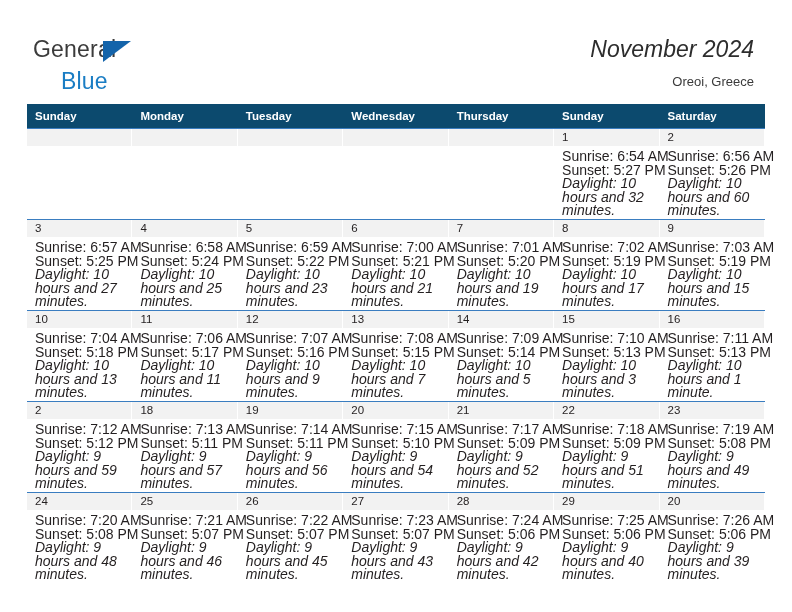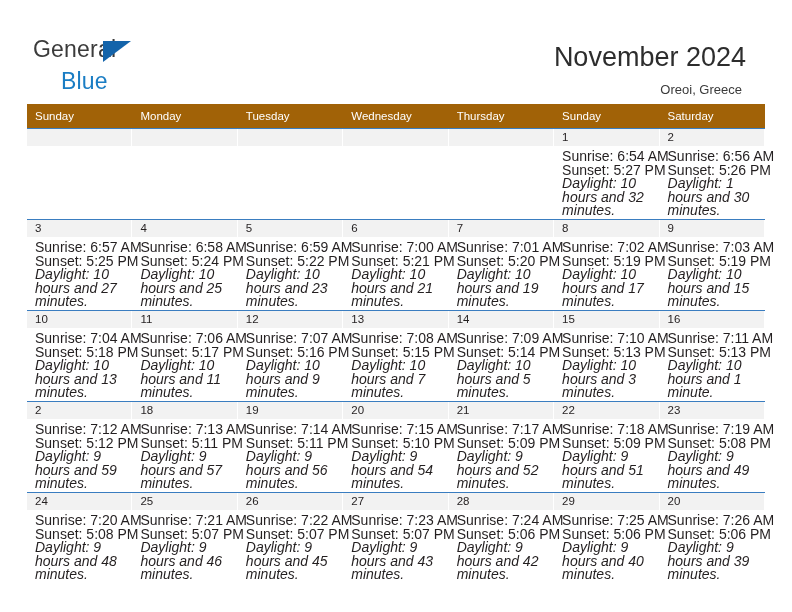--- a/index.html
+++ b/index.html
@@ -64,48 +64,49 @@
     margin-top: 7px;
   }
 
   .title-wrap {
     position: absolute;
     right: 38px;
     top: 33px;
     text-align: right;
   }
   .cal-title {
-    font-size: 27px;
+    font-size: 23px;
     color: #2d2d2d;
     line-height: 32px;
     font-weight: normal;
-    margin: 8px;
+    margin: 0;
     letter-spacing: 0px;
+    font-style: italic;
   }
   .cal-subtitle {
     font-size: 13px;
     color: #3a3a3a;
-    margin: 9px 12px 0 0;
+    margin: 9px 0 0 0;
     line-height: 15px;
   }
 
   
   .calendar {
     position: absolute;
     left: 27px;
     top: 104px;
     width: 738px;
     border-collapse: collapse;
     table-layout: fixed;
   }
   .calendar th {
-    background: #a16207;
+    background: #0c4a6e;
     color: #ffffff;
     font-size: 11.5px;
-    font-weight: normal;
+    font-weight: bold;
     text-align: left;
     padding: 6px 0 6px 8px;
     height: 12px;
     border: none;
   }
   .calendar td {
     vertical-align: top;
     padding: 0;
     border: none;
     border-top: 1px solid #3a7dc0;
@@ -197,21 +198,21 @@
               <div>Sunrise: 6:54 AM</div>
               <div>Sunset: 5:27 PM</div>
               <div class="daylight">Daylight: 10 hours and 32 minutes.</div>
             </div>
           </td>
           <td>
             <div class="daynum-band">2</div>
             <div class="cell-body">
               <div>Sunrise: 6:56 AM</div>
               <div>Sunset: 5:26 PM</div>
-              <div class="daylight">Daylight: 1 hours and 30 minutes.</div>
+              <div class="daylight">Daylight: 10 hours and 60 minutes.</div>
             </div>
           </td>
         </tr>
         <tr class="week">
           <td>
             <div class="daynum-band">3</div>
             <div class="cell-body">
               <div>Sunrise: 6:57 AM</div>
               <div>Sunset: 5:25 PM</div>
               <div class="daylight">Daylight: 10 hours and 27 minutes.</div>

